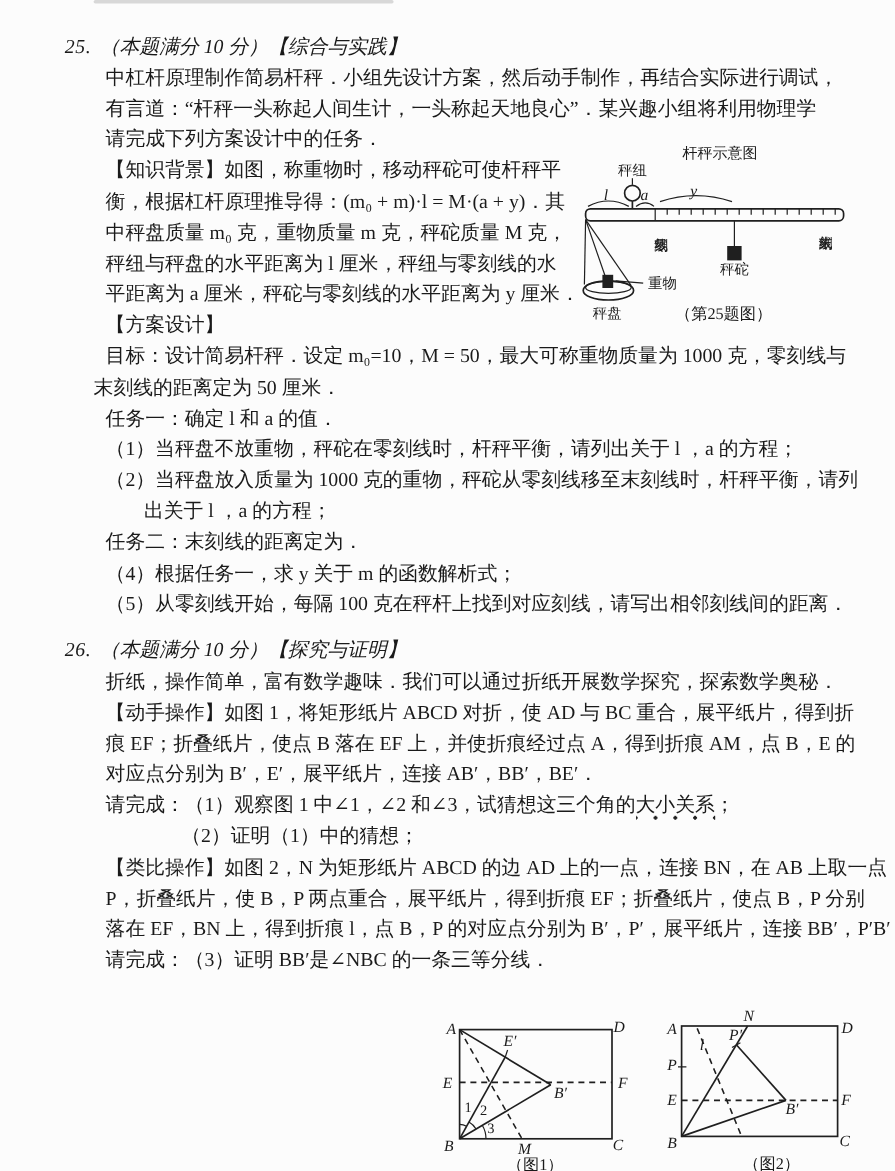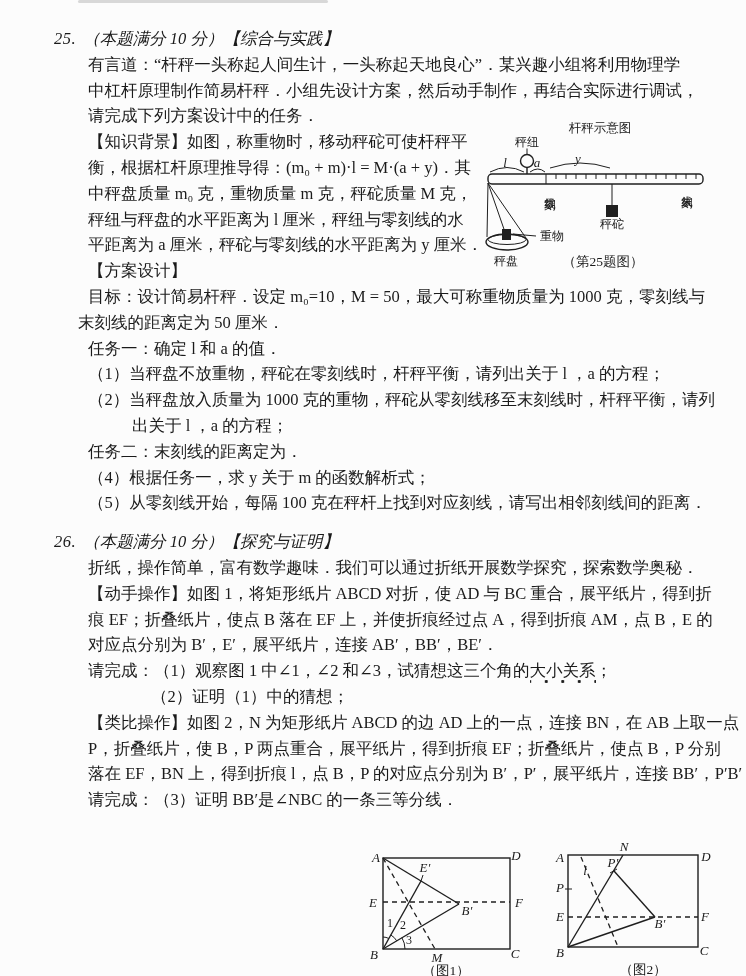--- a/index.html
+++ b/index.html
@@ -10,21 +10,21 @@
     background:#fcfcfc;
     overflow:hidden;
     font-family:"Liberation Serif","DejaVu Serif",serif;
     color:#1a1a1a;
   }
   .scan-artifact{position:absolute;left:78px;top:0;width:250px;height:3px;background:#b9b9b9;opacity:.55;border-radius:2px;}
   .doc{position:absolute;left:0;top:26px;width:746px;}
   .line{height:25.8px;line-height:25.8px;font-size:16.5px;white-space:nowrap;}
   .ind-q{padding-left:54px;font-style:italic;}
   .ind-b{padding-left:88px;}
-  .ind-c2{padding-left:120px;margin-left:12px;}
+  .ind-c2{padding-left:120px;}
   .ind-c3{padding-left:78px;}
   .ind-c26{padding-left:151px;}
   .qnum{margin-right:7px;letter-spacing:.5px;}
   .sec-gap{height:13px;}
   .emph{
     padding-bottom:4px;
     background-image:radial-gradient(circle, #1f1f1f 1.3px, transparent 1.7px);
     background-size:16.5px 5px;
     background-position:8px bottom;
     background-repeat:repeat-x;
@@ -39,22 +39,22 @@
 </style>
 </head>
 <body>
 
 <div class="page">
   <div class="scan-artifact"></div>
 
   <div class="doc">
 
     <div class="line ind-q"><span class="qnum">25.</span><span>（本题满分 10 分）【综合与实践】</span></div>
+    <div class="line ind-b">中杠杆原理制作简易杆秤．小组先设计方案，然后动手制作，再结合实际进行调试，</div>
     <div class="line ind-b">有言道：“杆秤一头称起人间生计，一头称起天地良心”．某兴趣小组将利用物理学</div>
-    <div class="line ind-b">中杠杆原理制作简易杆秤．小组先设计方案，然后动手制作，再结合实际进行调试，</div>
     <div class="line ind-b">请完成下列方案设计中的任务．</div>
     <div class="line ind-b">【知识背景】如图，称重物时，移动秤砣可使杆秤平</div>
     <div class="line ind-b">衡，根据杠杆原理推导得：(m₀ + m)·l = M·(a + y)．其</div>
     <div class="line ind-b">中秤盘质量 m₀ 克，重物质量 m 克，秤砣质量 M 克，</div>
     <div class="line ind-b">秤纽与秤盘的水平距离为 l 厘米，秤纽与零刻线的水</div>
     <div class="line ind-b">平距离为 a 厘米，秤砣与零刻线的水平距离为 y 厘米．</div>
     <div class="line ind-b">【方案设计】</div>
     <div class="line ind-b">目标：设计简易杆秤．设定 m₀=10，M = 50，最大可称重物质量为 1000 克，零刻线与</div>
     <div class="line ind-c3">末刻线的距离定为 50 厘米．</div>
     <div class="line ind-b">任务一：确定 l 和 a 的值．</div>

